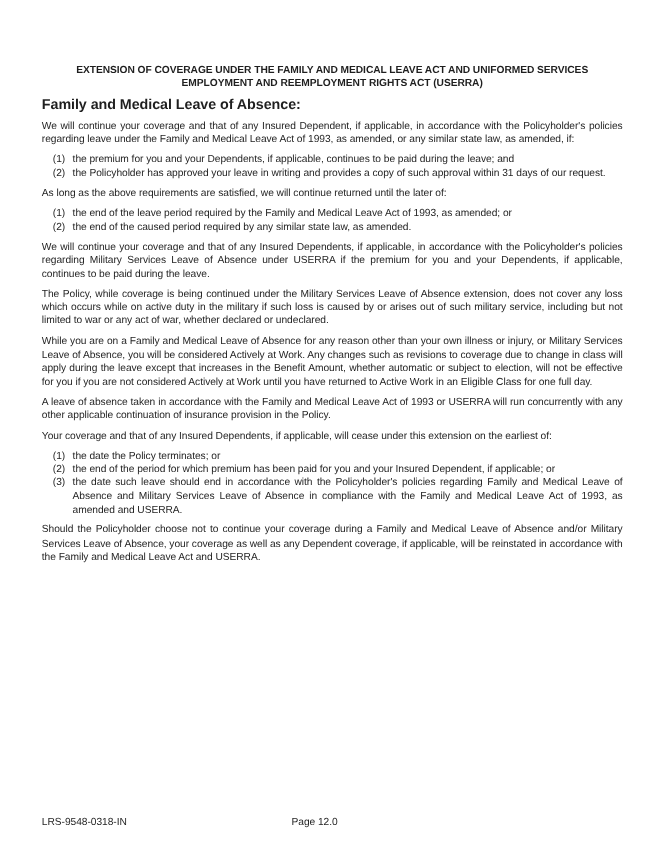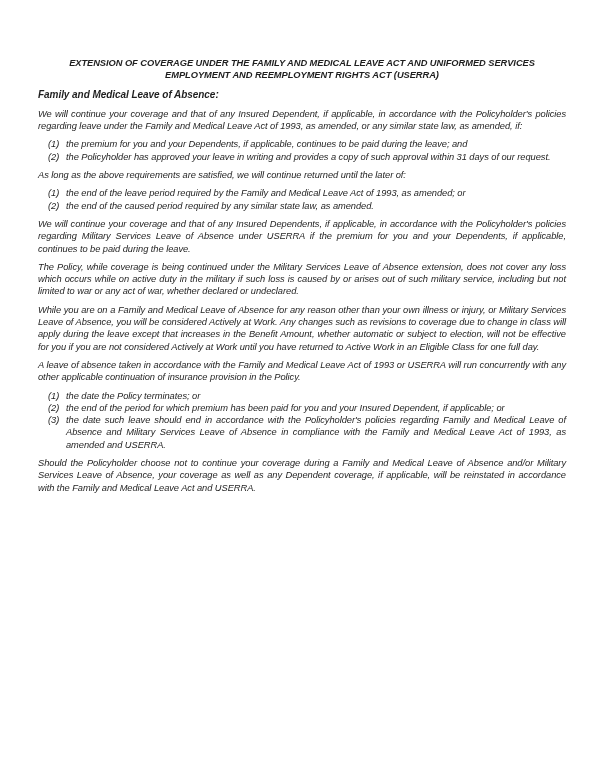--- a/index.html
+++ b/index.html
@@ -1,15 +1,15 @@
 <!DOCTYPE html>
 <html><head>
 <meta charset="utf-8">
 <style>
-  * { margin: 0; padding: 0; box-sizing: border-box; font-style: italic; }
+  * { margin: 0; padding: 0; box-sizing: border-box; }
   html, body { background: #ffffff; }
   .page {
     position: relative;
     width: 600px;
     height: 776px;
     background: #ffffff;
     color: #1f1f1f;
     font-family: "Liberation Sans", sans-serif;
     font-size: 9.3px;
     line-height: 12.3px;
@@ -23,21 +23,21 @@
     width: 528px;
   }
   .doc-title {
     font-weight: bold;
     text-align: center;
     margin-bottom: 7px;
   }
   .doc-title span { display: block; }
   .heading {
     font-weight: bold;
-    font-size: 10px;
+    font-size: 13px;
     margin-bottom: 7px;
   }
   .para {
     text-align: justify;
     margin-bottom: 6px;
   }
   .list { margin-bottom: 6px; }
   .li { display: flex; }
   .li .num { flex: 0 0 18px; margin-left: 10px; }
   .li .txt { flex: 1; text-align: justify; }
@@ -88,33 +88,38 @@
         <span class="num">(2)</span>
         <span class="txt">the end of the caused period required by any similar state law, as amended.</span>
       </div>
     </div>
 
 
     <p class="para">We will continue your coverage and that of any Insured Dependents, if applicable, in accordance with the Policyholder's policies regarding Military Services Leave of Absence under USERRA if the premium for you and your Dependents, if applicable, continues to be paid during the leave.</p>
     <p class="para">The Policy, while coverage is being continued under the Military Services Leave of Absence extension, does not cover any loss which occurs while on active duty in the military if such loss is caused by or arises out of such military service, including but not limited to war or any act of war, whether declared or undeclared.</p>
     <p class="para">While you are on a Family and Medical Leave of Absence for any reason other than your own illness or injury, or Military Services Leave of Absence, you will be considered Actively at Work.  Any changes such as revisions to coverage due to change in class will apply during the leave except that increases in the Benefit Amount, whether automatic or subject to election, will not be effective for you if you are not considered Actively at Work until you have returned to Active Work in an Eligible Class for one full day.</p>
     <p class="para">A leave of absence taken in accordance with the Family and Medical Leave Act of 1993 or USERRA will run concurrently with any other applicable continuation of insurance provision in the Policy.</p>
+    <p class="para">Your coverage and that of any Insured Dependents, if applicable, will cease under this extension on the earliest of:</p>
 
     <div class="list">
       <div class="li">
         <span class="num">(1)</span>
         <span class="txt">the date the Policy terminates; or</span>
       </div>
       <div class="li">
         <span class="num">(2)</span>
         <span class="txt">the end of the period for which premium has been paid for you and your Insured Dependent, if applicable; or</span>
       </div>
       <div class="li">
         <span class="num">(3)</span>
         <span class="txt">the date such leave should end in accordance with the Policyholder's policies regarding Family and Medical Leave of Absence and Military Services Leave of Absence in compliance with the Family and Medical Leave Act of 1993, as amended and USERRA.</span>
       </div>
     </div>
 
     <p class="para">Should the Policyholder choose not to continue your coverage during a Family and Medical Leave of Absence and/or Military Services Leave of Absence, your coverage  as well as any Dependent coverage, if applicable, will be reinstated in accordance with the Family and Medical Leave Act and USERRA.</p>
 
   </div>
 
+  <div class="footer">
+    <span class="form-number">LRS-9548-0318-IN</span>
+    <span class="page-number">Page 12.0</span>
+  </div>
 </div>
 
 </body></html>

